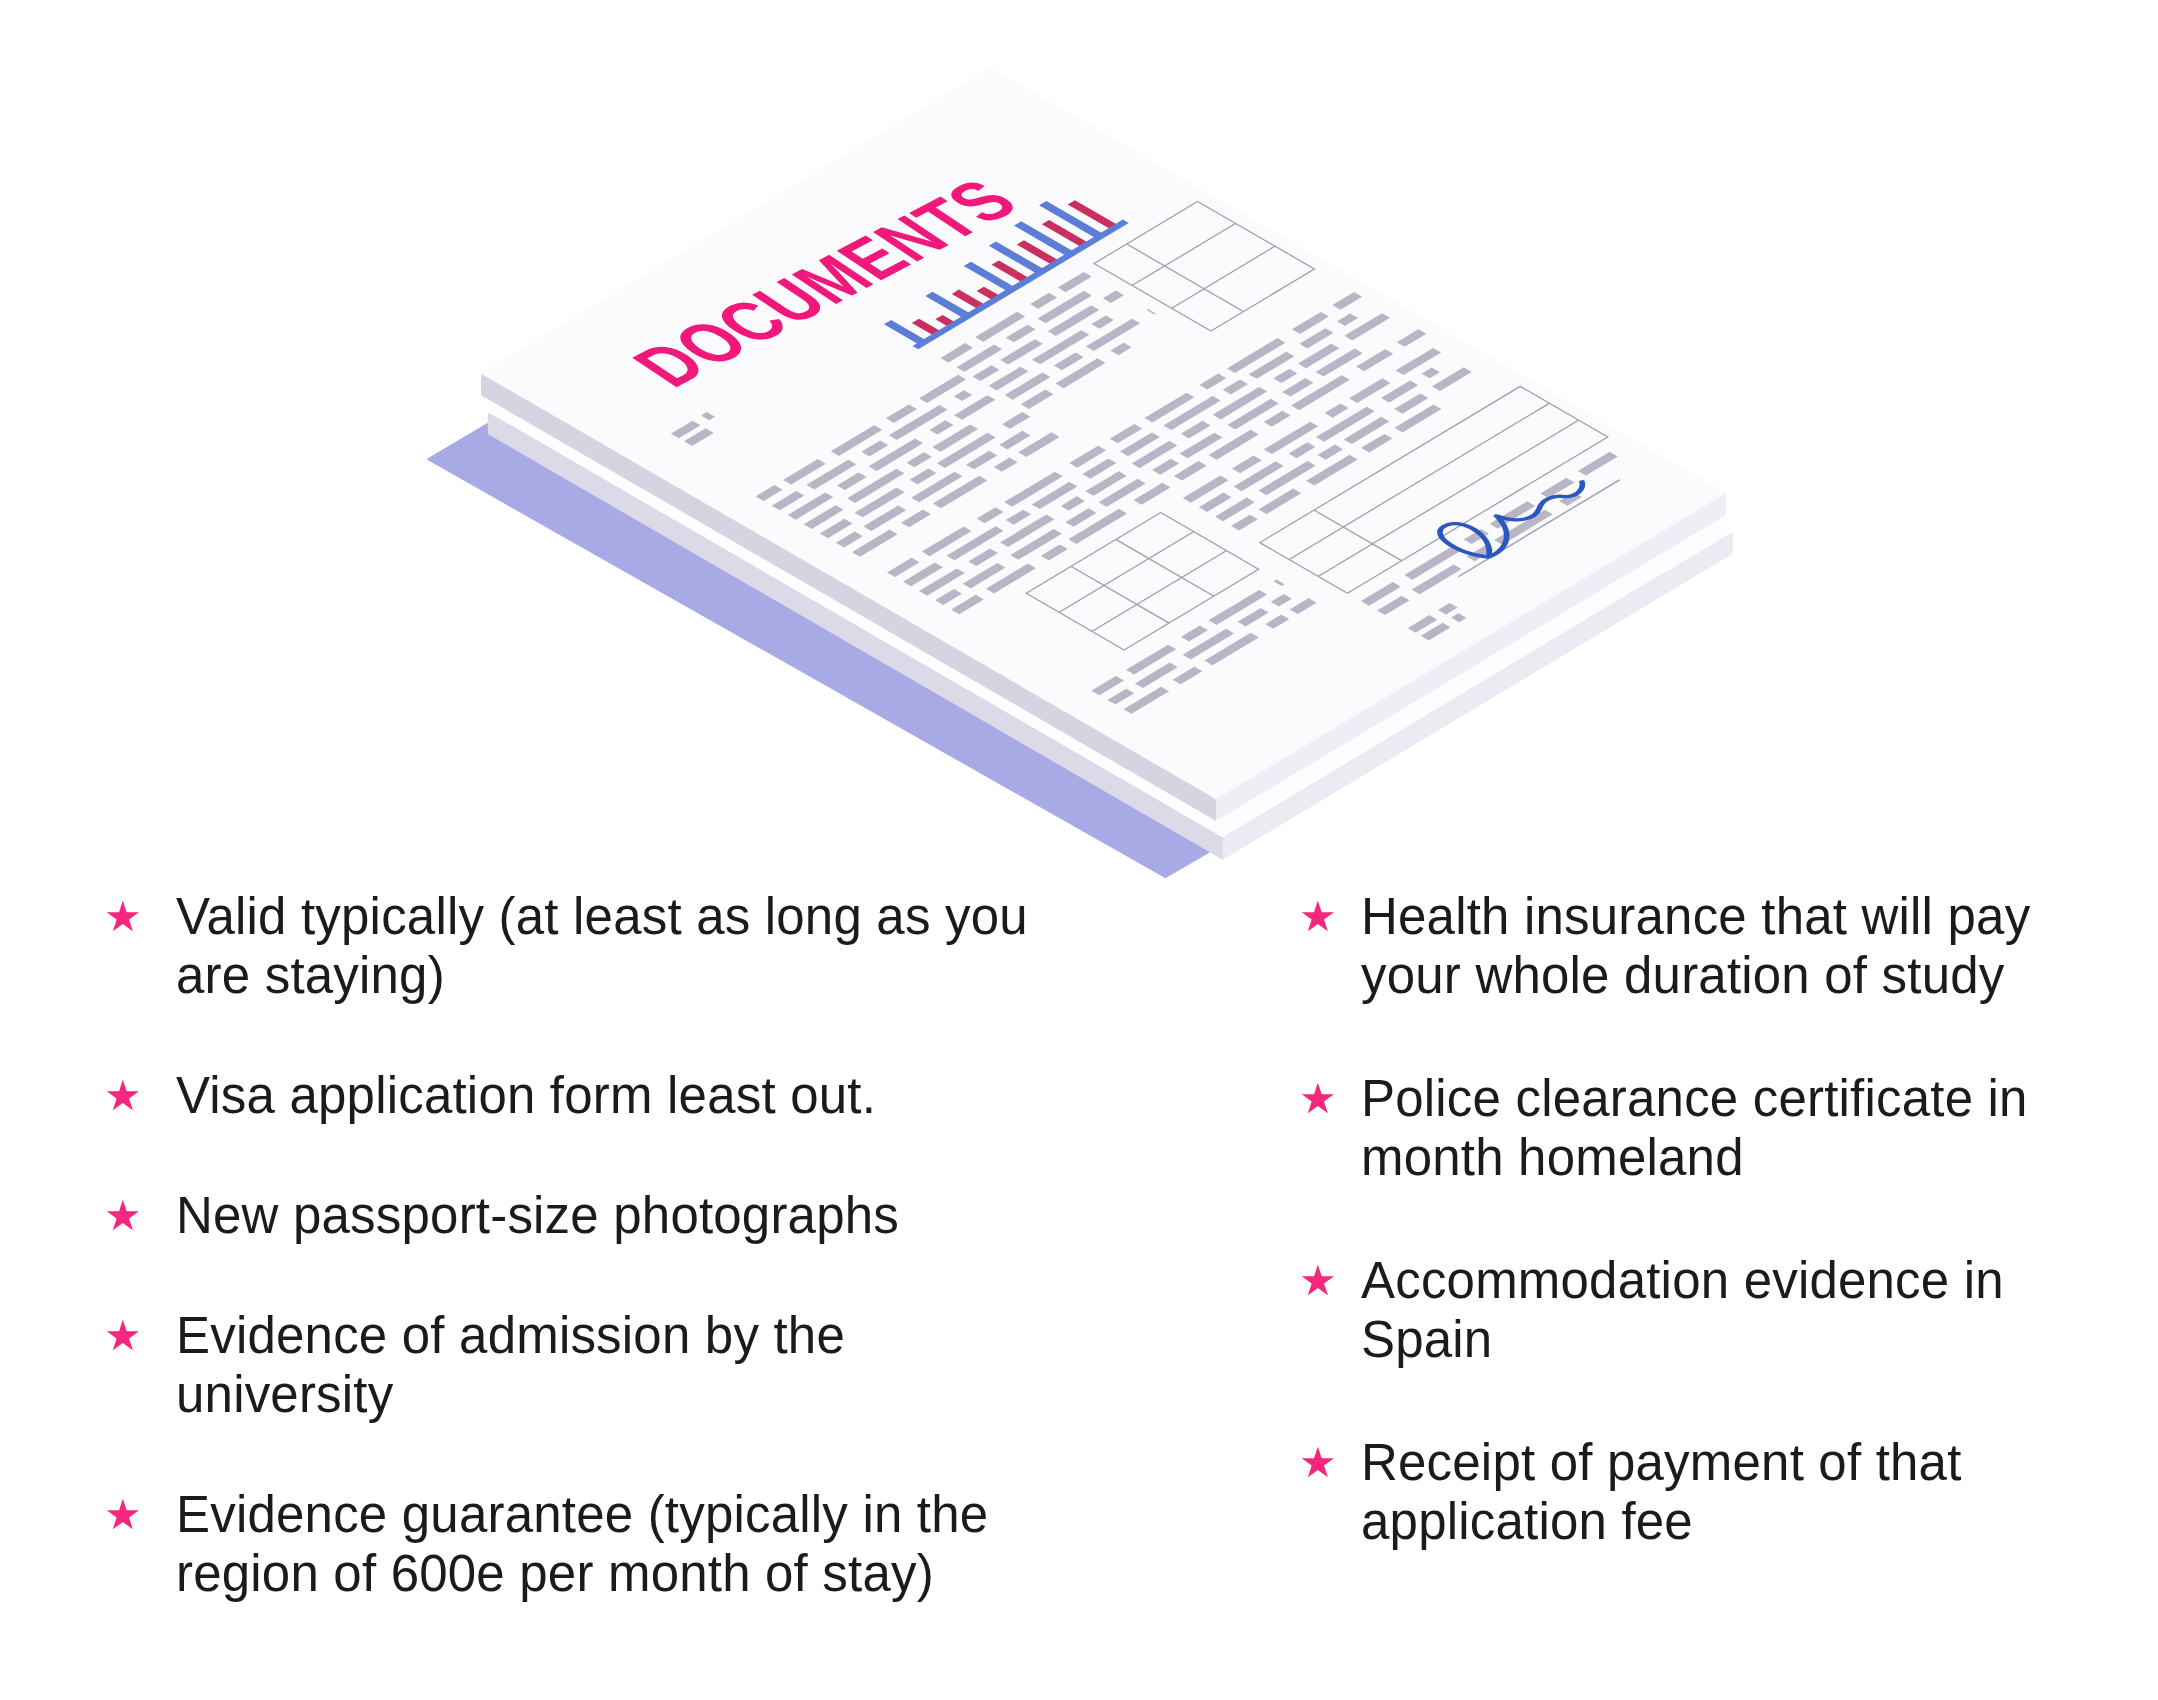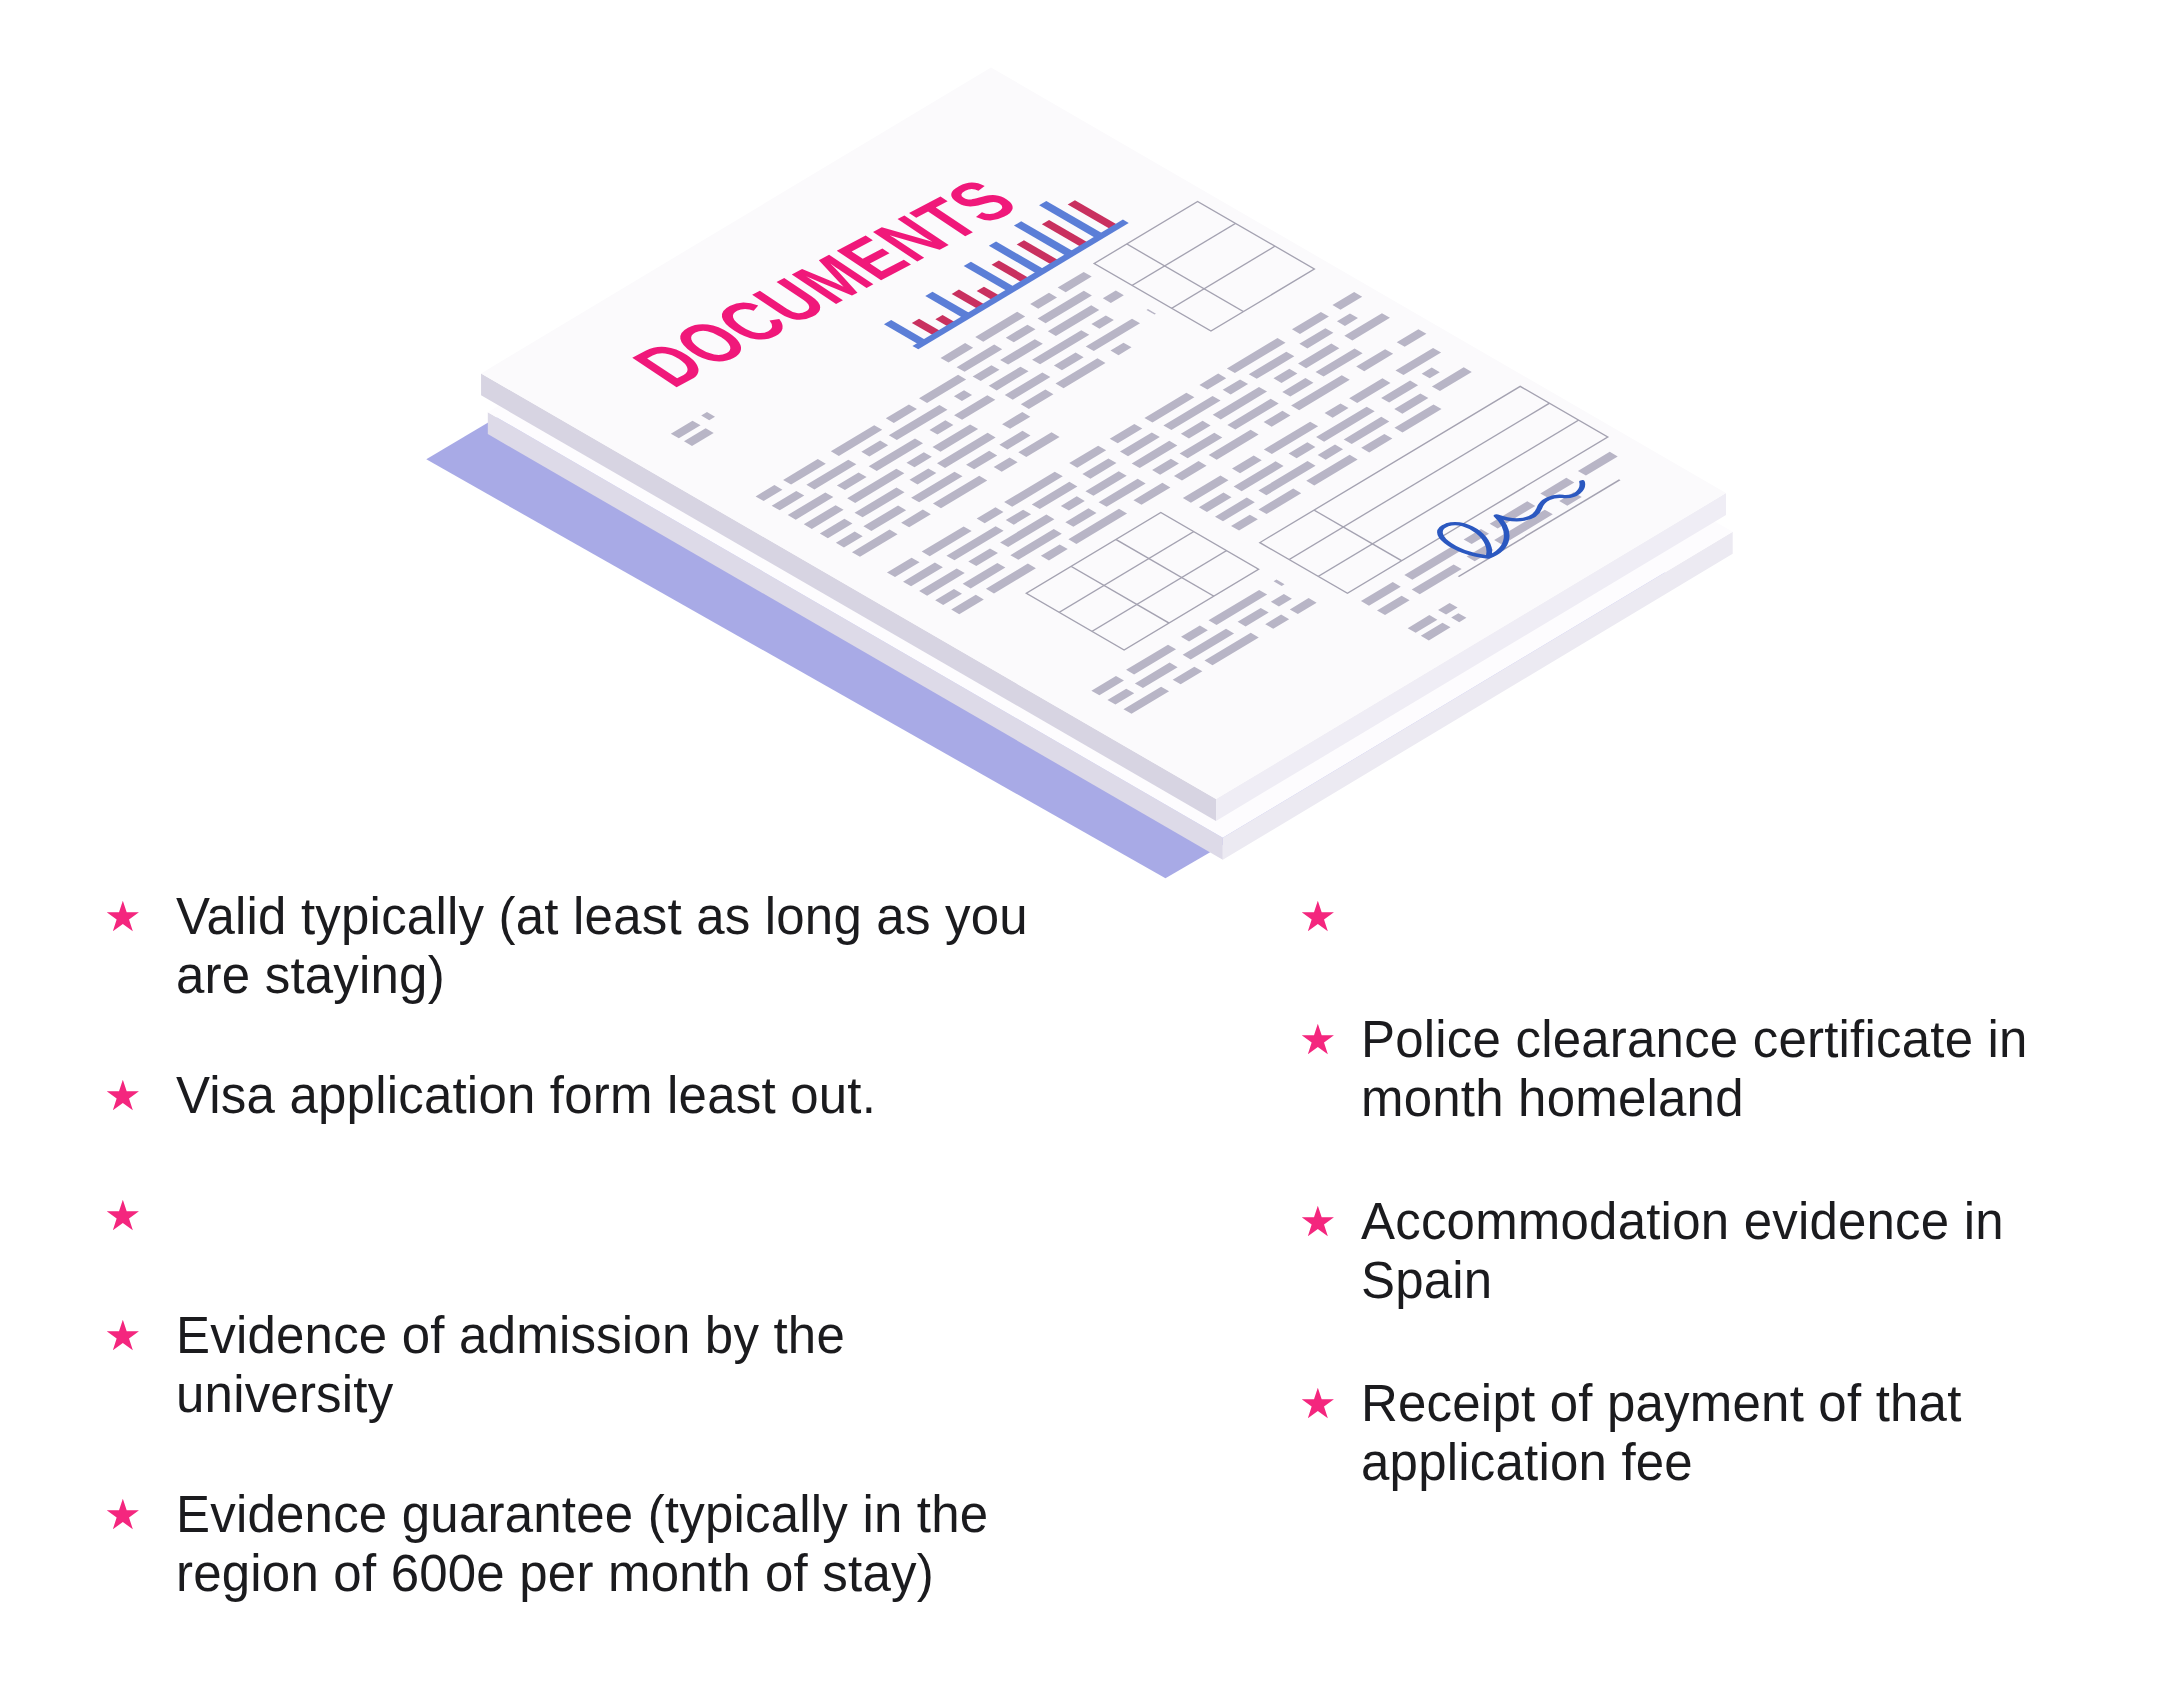--- a/index.html
+++ b/index.html
@@ -168,36 +168,39 @@
         <span class="star" style="color: rgb(244, 38, 126);">★</span>
         <div class="item-text">Valid typically (at least as long as you
 are staying)</div>
       </div>
       <div class="check-item">
         <span class="star" style="color: rgb(244, 38, 126);">★</span>
         <div class="item-text">Visa application form least out.</div>
       </div>
       <div class="check-item">
         <span class="star" style="color: rgb(244, 38, 126);">★</span>
+        <div class="item-text">New passport-size photographs</div>
       </div>
       <div class="check-item">
         <span class="star" style="color: rgb(244, 38, 126);">★</span>
         <div class="item-text">Evidence of admission by the
 university</div>
       </div>
       <div class="check-item">
         <span class="star" style="color: rgb(244, 38, 126);">★</span>
         <div class="item-text">Evidence guarantee (typically in the
 region of 600e per month of stay)</div>
       </div>
     </div>
 
     <div class="col col-right">
       <div class="check-item">
         <span class="star" style="color: rgb(244, 38, 126);">★</span>
+        <div class="item-text">Health insurance that will pay
+your whole duration of study</div>
       </div>
       <div class="check-item">
         <span class="star" style="color: rgb(244, 38, 126);">★</span>
         <div class="item-text">Police clearance certificate in
 month homeland</div>
       </div>
       <div class="check-item">
         <span class="star" style="color: rgb(244, 38, 126);">★</span>
         <div class="item-text">Accommodation evidence in
 Spain</div>

